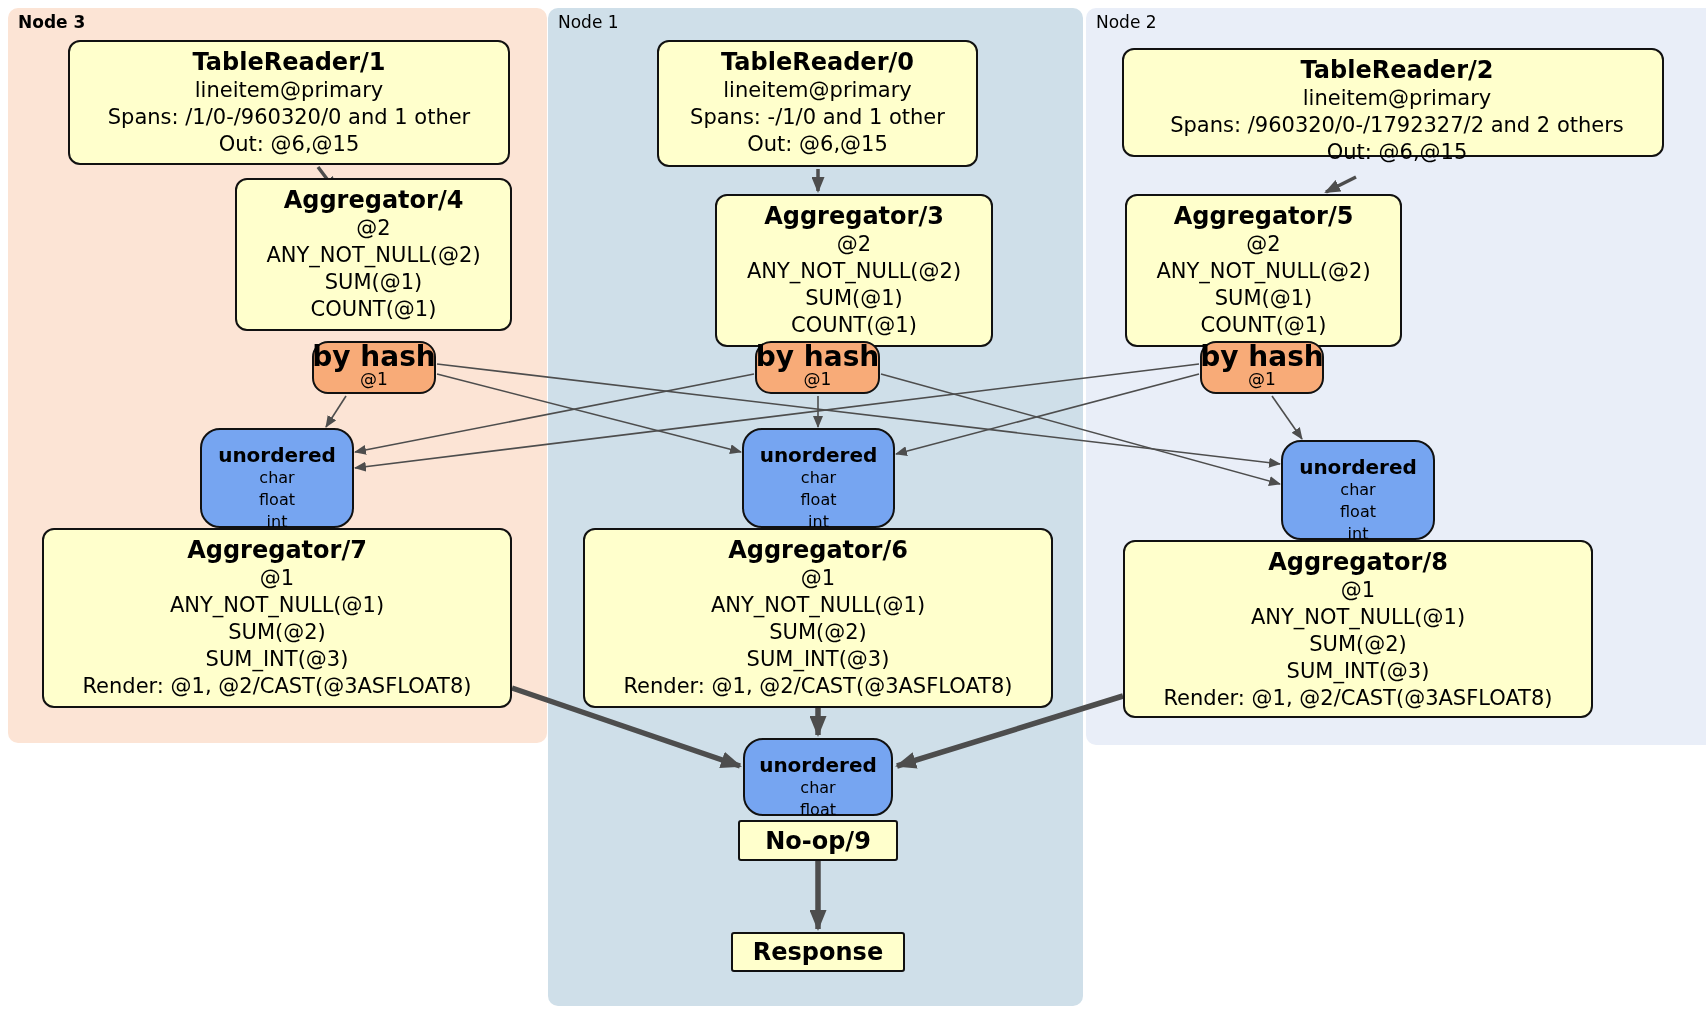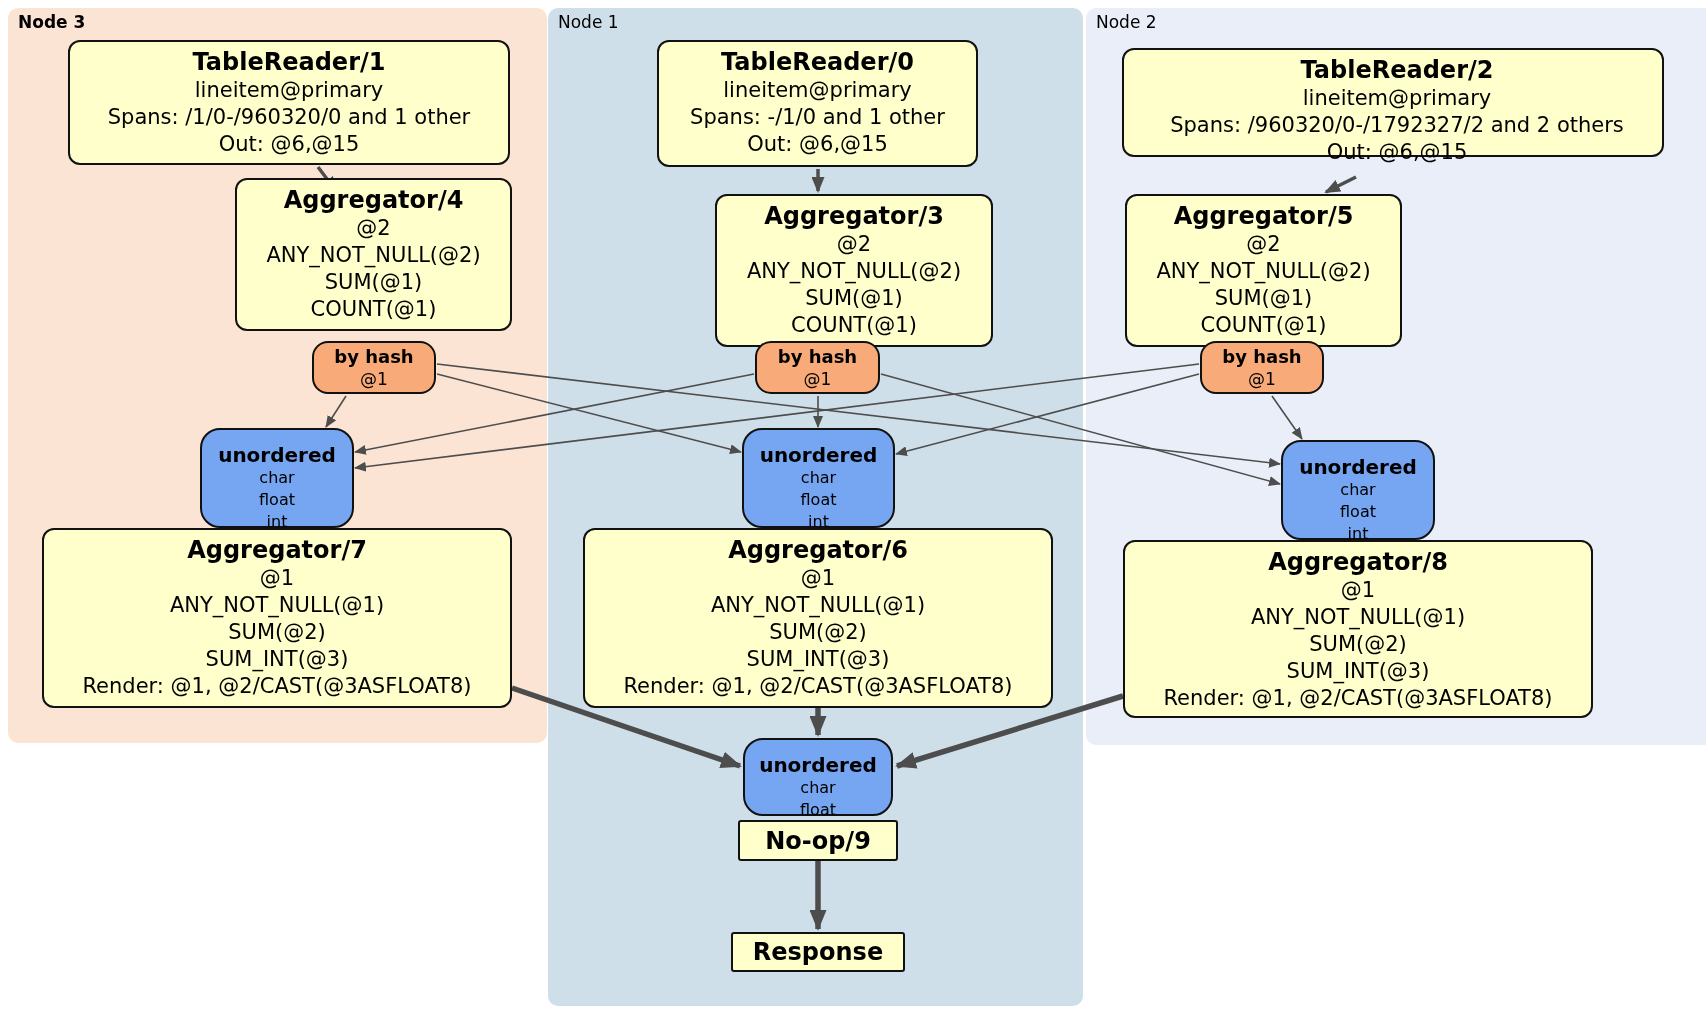--- a/index.html
+++ b/index.html
@@ -21,21 +21,21 @@
 
   
   .box{position:absolute;box-sizing:border-box;border:2px solid #111;
        display:flex;flex-direction:column;align-items:center;justify-content:flex-start;
        text-align:center;color:#000;}
   .proc{background:#ffffcc;border-radius:12px;z-index:2;padding-top:5px;}
   .router{background:#f8ab78;border-radius:16px;z-index:3;padding-top:2px;}
   .sync{background:#76a5f1;border-radius:20px;z-index:3;padding-top:13px;}
   .proc .title{font-size:24px;font-weight:bold;line-height:30px;white-space:nowrap;}
   .proc .bodyline{font-size:21px;line-height:27px;white-space:nowrap;}
-  .router .rtitle{font-size:18px;font-weight:bold;line-height:24px;white-space:nowrap;}
+  .router .rtitle{font-size:28px;font-weight:bold;line-height:24px;white-space:nowrap;}
   .router .rdetail{font-size:17px;line-height:21px;white-space:nowrap;}
   .sync .stitle{font-size:20px;font-weight:bold;line-height:24px;white-space:nowrap;}
   .sync .stype{font-size:16px;line-height:22px;white-space:nowrap;}
   .term{background:#ffffcc;border-radius:3px;z-index:2;justify-content:center;}
   .term .title{font-size:24px;font-weight:bold;white-space:nowrap;}
 
   
   #tr1 {left:68px;  top:40px; width:442px;height:125px;}
   #tr0 {left:657px; top:40px; width:321px;height:127px;}
   #tr2 {left:1122px;top:48px; width:542px;height:109px;padding-left:8px;}

